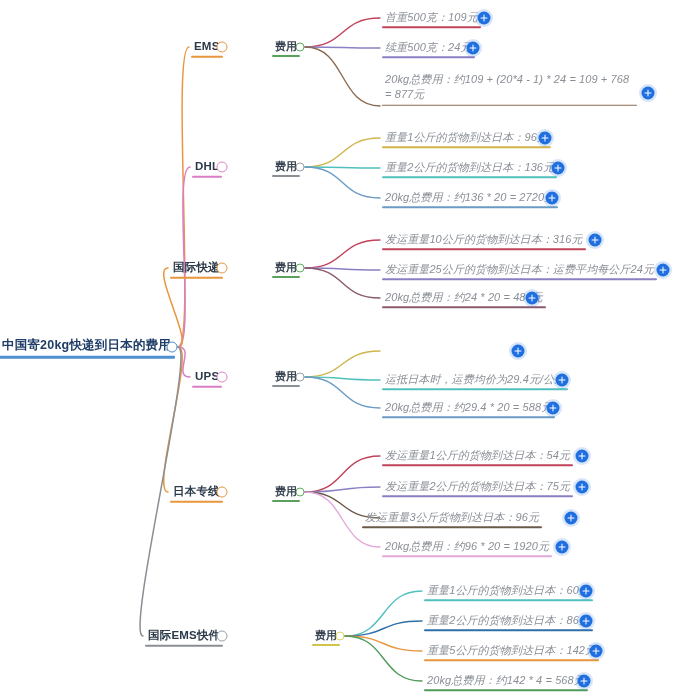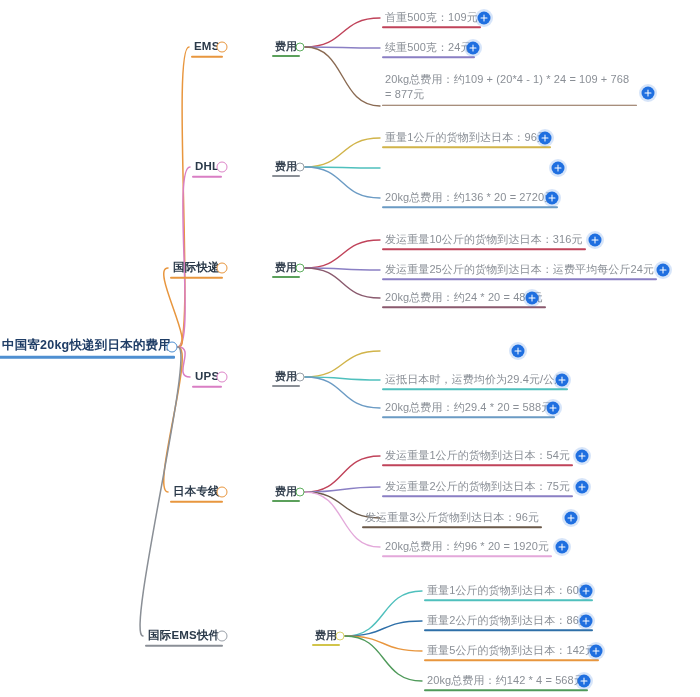--- a/index.html
+++ b/index.html
@@ -78,21 +78,21 @@
     padding: 0 3px 2px 3px;
   }
   .lvl2 .underline {
     display: block;
     height: 2px;
     border-radius: 1px;
     margin-top: 1px;
   }
 
   
-  .lvl3 { transform: translateY(-50%); }
+  .lvl3 { transform: translateY(-50%); font-style: italic; }
   .lvl3 .node-text {
     font-size: 11px;
     font-weight: 400;
     color: #8a8f96;
     padding: 0 3px 2px 3px;
     letter-spacing: 0.1px;
   }
   .lvl3.wrap .node-text {
     white-space: normal;
     width: 255px;
@@ -209,20 +209,21 @@
     <div class="node lvl3" style="left: 382px; top: 48px;"><span class="node-text">续重500克：24元</span><span class="underline" style="background: rgb(138, 127, 196);"></span></div>
     <div class="plus" style="left: 473px; top: 48px;"></div>
     <div class="node lvl3 wrap" style="left: 382px; top: 106px; transform: translateY(-100%);"><span class="node-text">20kg总费用：约109 + (20*4 - 1) * 24 = 109 + 768 = 877元</span><span class="underline" style="background: rgb(138, 106, 82);"></span></div>
     <div class="plus" style="left: 648px; top: 93px;"></div>
     <div class="node lvl1" style="left: 192px; top: 167px;"><span class="node-text">DHL</span><span class="underline" style="background: rgb(217, 126, 196);"></span></div>
     <div class="dot" style="left: 222px; top: 167px; border-color: rgb(221, 133, 200);"></div>
     <div class="node lvl2" style="left: 272px; top: 167px;"><span class="node-text">费用</span><span class="underline" style="background: rgb(138, 143, 150);"></span></div>
     <div class="dot small" style="left: 300px; top: 167px; border-color: rgb(154, 160, 168);"></div>
     <div class="node lvl3" style="left: 382px; top: 138px;"><span class="node-text">重量1公斤的货物到达日本：96元</span><span class="underline" style="background: rgb(209, 180, 74);"></span></div>
     <div class="plus" style="left: 545px; top: 138px;"></div>
+    <div class="node lvl3" style="left: 382px; top: 168px;"><span class="node-text">重量2公斤的货物到达日本：136元</span><span class="underline" style="background: rgb(79, 192, 189);"></span></div>
     <div class="plus" style="left: 558px; top: 168px;"></div>
     <div class="node lvl3" style="left: 382px; top: 198px;"><span class="node-text">20kg总费用：约136 * 20 = 2720元</span><span class="underline" style="background: rgb(107, 155, 196);"></span></div>
     <div class="plus" style="left: 552px; top: 198px;"></div>
     <div class="node lvl1" style="left: 170px; top: 268px;"><span class="node-text">国际快递</span><span class="underline" style="background: rgb(232, 150, 62);"></span></div>
     <div class="dot" style="left: 222px; top: 268px; border-color: rgb(232, 150, 62);"></div>
     <div class="node lvl2" style="left: 272px; top: 268px;"><span class="node-text">费用</span><span class="underline" style="background: rgb(91, 160, 91);"></span></div>
     <div class="dot small" style="left: 300px; top: 268px; border-color: rgb(95, 174, 95);"></div>
     <div class="node lvl3" style="left: 382px; top: 240px;"><span class="node-text">发运重量10公斤的货物到达日本：316元</span><span class="underline" style="background: rgb(192, 67, 90);"></span></div>
     <div class="plus" style="left: 595px; top: 240px;"></div>
     <div class="node lvl3" style="left: 382px; top: 270px;"><span class="node-text">发运重量25公斤的货物到达日本：运费平均每公斤24元</span><span class="underline" style="background: rgb(138, 127, 196);"></span></div>

